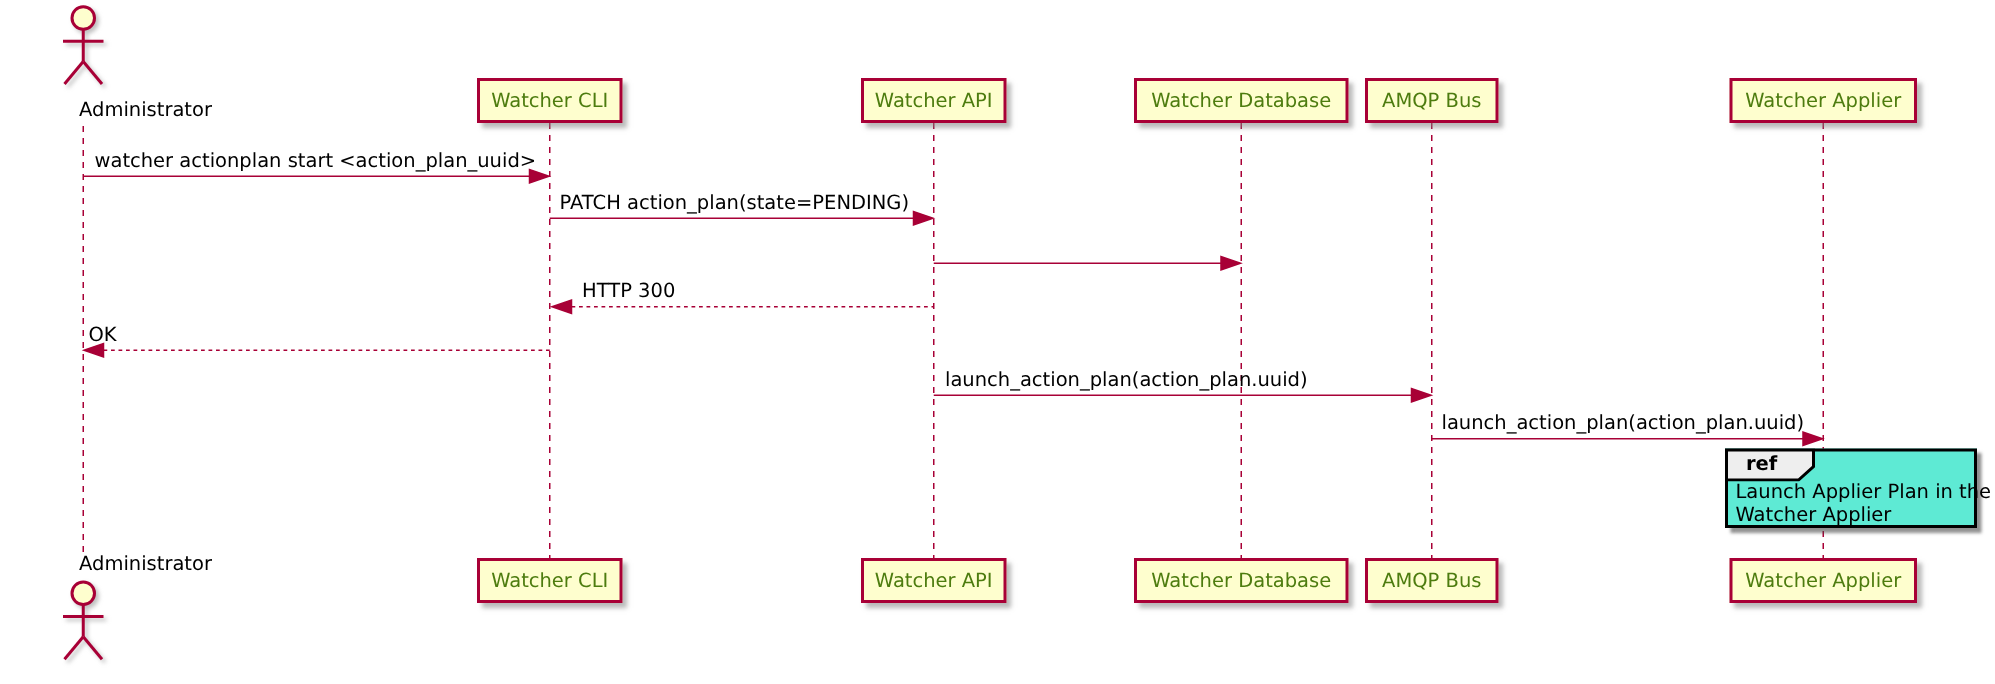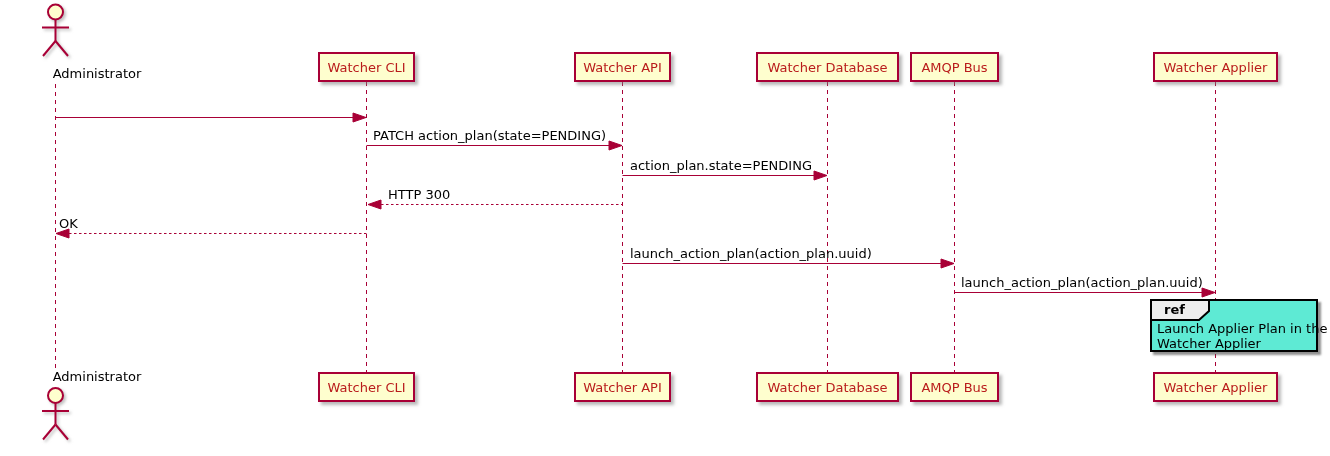--- a/index.html
+++ b/index.html
@@ -4,21 +4,21 @@
 <style>
   html,body { margin:0; padding:0; background:#ffffff; }
   .canvas {
     position:relative; width:1330px; height:456px; background:#ffffff;
     font-family:"DejaVu Sans", sans-serif; overflow:hidden;
   }
   .pbox {
     position:absolute; height:30px; box-sizing:border-box;
     background:#FEFECE; border:2px solid #A80036;
     display:flex; align-items:center; justify-content:center;
-    font-size:13px; color:#b91c1c; white-space:nowrap;
+    font-size:13px; color:#4d7c0f; white-space:nowrap;
     box-shadow:3px 3px 3px rgba(130,130,130,0.55);
   }
   .actor-label {
     position:absolute; width:112px; text-align:center;
     font-size:13px; color:#000; white-space:nowrap;margin-left:41px;
   }
   .msg-label {
     position:absolute; font-size:13px; color:#000; white-space:nowrap;
   }
   .svg-layer { position:absolute; left:0; top:0; }
@@ -101,22 +101,22 @@
   <div class="pbox" style="left:756px;  top:52px; width:143px;">Watcher Database</div>
   <div class="pbox" style="left:910px;  top:52px; width:89px;">AMQP Bus</div>
   <div class="pbox" style="left:1153px; top:52px; width:125px;">Watcher Applier</div>
 
   <div class="pbox" style="left:318px;  top:372px; width:97px;">Watcher CLI</div>
   <div class="pbox" style="left:574px;  top:372px; width:97px;">Watcher API</div>
   <div class="pbox" style="left:756px;  top:372px; width:143px;">Watcher Database</div>
   <div class="pbox" style="left:910px;  top:372px; width:89px;">AMQP Bus</div>
   <div class="pbox" style="left:1153px; top:372px; width:125px;">Watcher Applier</div>
 
+  <div class="msg-label" style="left:63px;  top:100px;">watcher actionplan start &lt;action_plan_uuid&gt;</div>
   <div class="msg-label" style="left:373px; top:128px;">PATCH action_plan(state=PENDING)</div>
-  <div class="msg-label" style="left:630px; top:158px;">action_plan.state=PENDING</div>
   <div class="msg-label" style="left:388px; top:187px;">HTTP 300</div>
   <div class="msg-label" style="left:59px;  top:216px;">OK</div>
   <div class="msg-label" style="left:630px; top:246px;">launch_action_plan(action_plan.uuid)</div>
   <div class="msg-label" style="left:961px; top:275px;">launch_action_plan(action_plan.uuid)</div>
 
   <div class="ref-box">
     <svg class="ref-tag-svg" width="62" height="22" viewBox="0 0 62 22">
       <polygon points="1,1 59,1 59,12 49,21 1,21" fill="#EEEEEE" stroke="#000000" stroke-width="2"></polygon>
     </svg>
     <span class="ref-keyword">ref</span>

